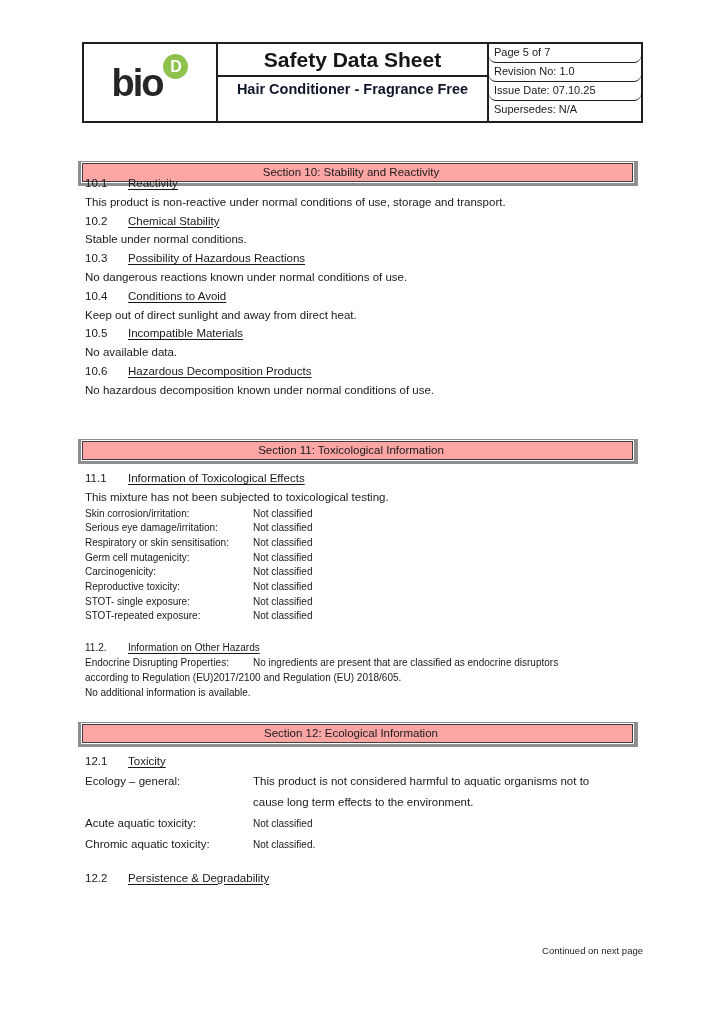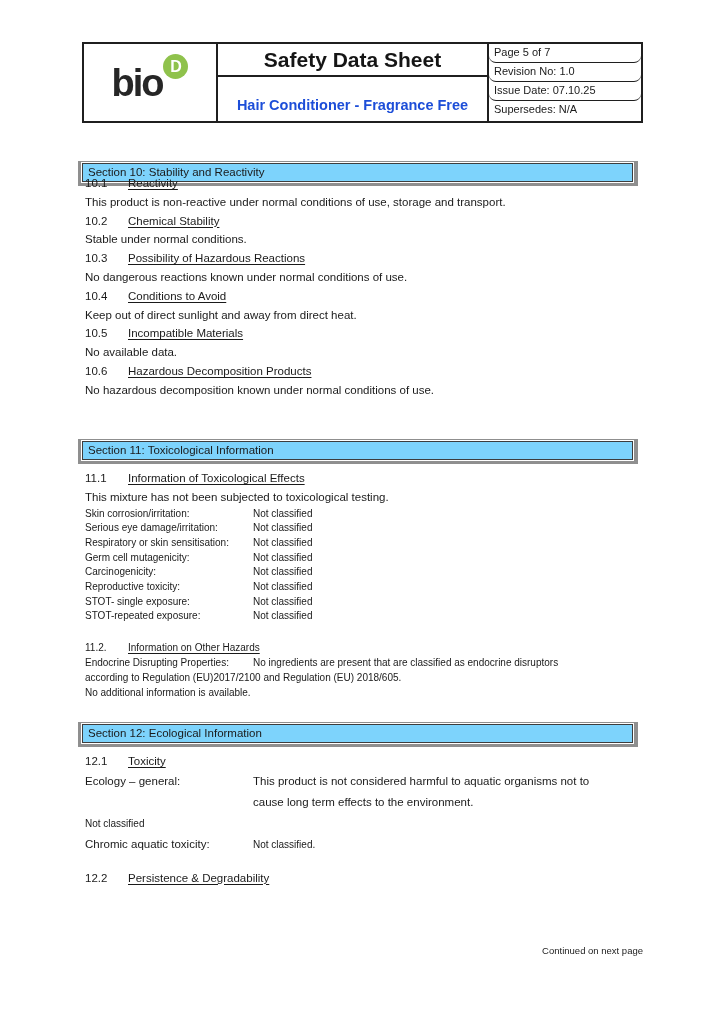--- a/index.html
+++ b/index.html
@@ -32,34 +32,34 @@
     transform:translateY(-10px); margin-left:1px;
   }
   .title-cell { flex:1; border-right:2px solid #1f1f1f; display:flex; flex-direction:column; }
   .title-row {
     height:33px; border-bottom:2px solid #1f1f1f;
     display:flex; align-items:center; justify-content:center;
     font-size:21px; font-weight:700; color:#151515;
   }
   .subtitle-row {
     flex:1; display:flex; justify-content:center;
-    padding-top:20px; font-size:14.5px; font-weight:700; color:#1d4ed8;
+    padding-top:4px; font-size:14.5px; font-weight:700; color:#0f172a;
   }
   .meta-cell { width:152px; display:flex; flex-direction:column; font-size:11px; }
   .meta-row { padding:2px 0 0 5px; border-bottom:1.5px solid #1f1f1f; height:19px;border-radius:7px; }
   .meta-row.last { border-bottom:none; flex:1; }
 
   
   .sec-bar {
     position:absolute; left:78px; width:560px; background:#fff;
     border:solid #8f8f8f; border-width:1px 4px 3px 3px; padding:1px;
   }
   .sec-bar-inner {
     border:1px solid #3d3d3d; padding:2px 18px 3px 5px;
-    font-size:11.5px; color:#1a1a1a; background:#7dd3fc; white-space:nowrap;
+    font-size:11.5px; color:#1a1a1a; background:#fca5a5; white-space:nowrap;text-align:center;
   }
 
   
   .content { position:absolute; left:85px; width:558px; font-size:11.5px; }
   .line { line-height:18.8px; white-space:nowrap; }
   .num { display:inline-block; width:43px; }
   .hd { text-decoration:underline; text-underline-offset:2px; }
 
   .tox-row { line-height:14.65px; font-size:10px; white-space:nowrap; }
   .tox-label { display:inline-block; width:168px; }
@@ -150,20 +150,21 @@
     <div class="line"><span class="num">12.1</span><span class="hd">Toxicity</span></div>
 
     <div class="eco-row">
       <span class="eco-label">Ecology – general:</span>
       <span>
         <div>This product is not considered harmful to aquatic organisms not to</div>
         <div>cause long term effects to the environment.</div>
       </span>
     </div>
     <div class="eco-row eco-row2">
+      <span class="eco-label">Acute aquatic toxicity:</span>
       <span class="eco-value-sm">Not classified</span>
     </div>
     <div class="eco-row eco-row2">
       <span class="eco-label">Chromic aquatic toxicity:</span>
       <span class="eco-value-sm">Not classified.</span>
     </div>
 
     <div class="spacer-13"></div>
 
     <div class="line"><span class="num">12.2</span><span class="hd">Persistence &amp; Degradability</span></div>

